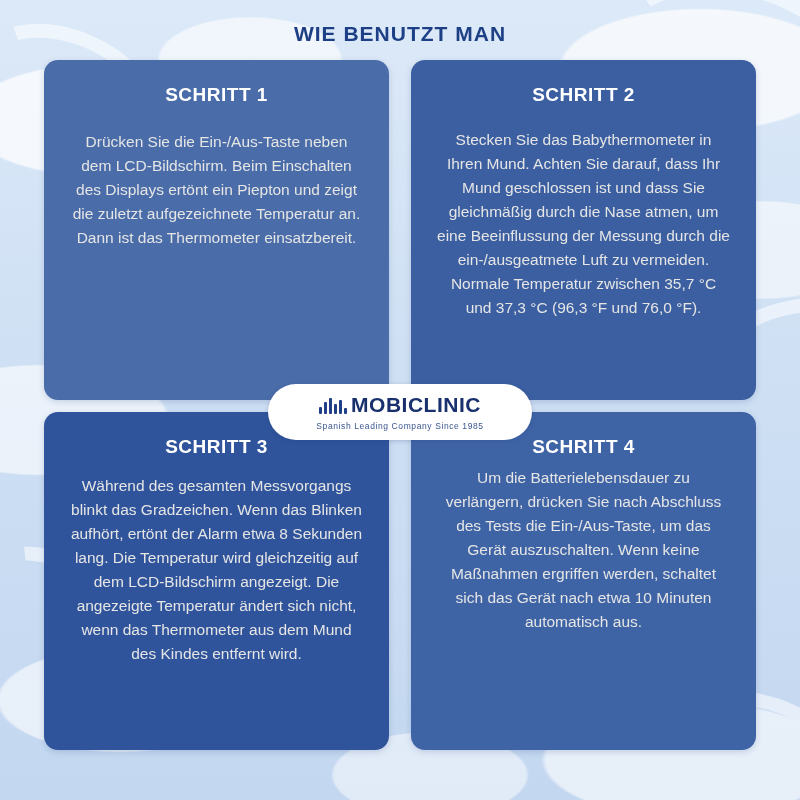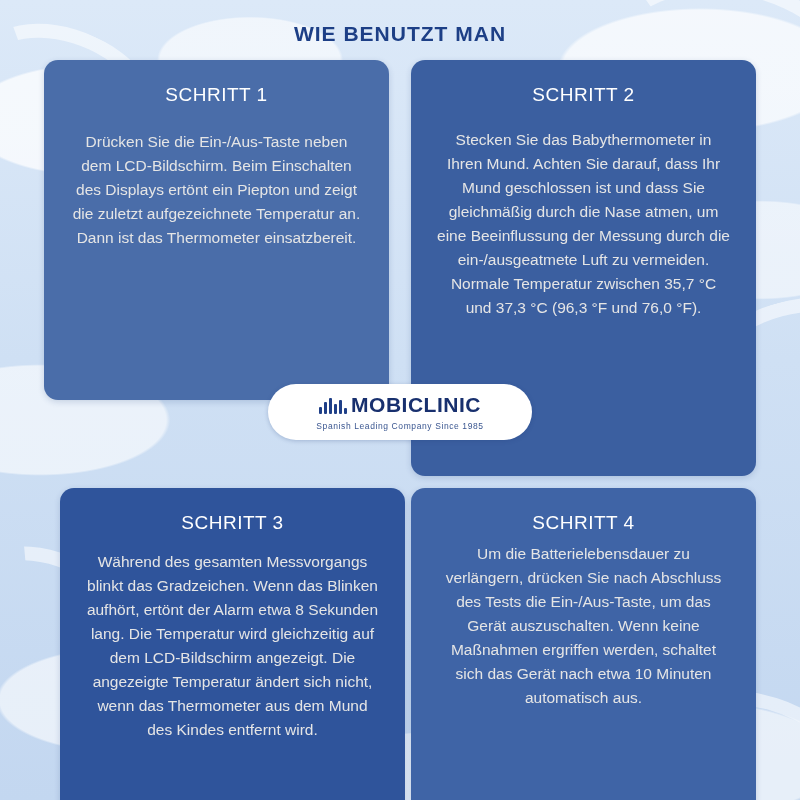--- a/index.html
+++ b/index.html
@@ -65,28 +65,28 @@
   .card {
     width: 345px;
     border-radius: 14px;
     box-sizing: border-box;
     padding: 24px 22px 20px 22px;
     color: #ffffff;
     margin-bottom: 12px;
     box-shadow: 0 2px 6px rgba(30,60,120,0.18);
   }
   .card-1 { background: #4a6da9; height: 340px; }
-  .card-2 { background: #3b5fa0; height: 416px; }
-  .card-3 { background: #2f549b; height: 338px; margin-left: 16px; }
+  .card-2 { background: #3b5fa0; height: 340px; }
+  .card-3 { background: #2f549b; height: 338px; }
   .card-4 { background: #3f64a6; height: 338px; }
 
   .card-title {
     text-align: center;
     font-size: 19px;
-    font-weight: normal;
+    font-weight: bold;
     letter-spacing: 0.5px;
     margin-bottom: 16px;
   }
   .card-1 .card-title { margin-bottom: 24px; }
   .card-2 .card-title { margin-bottom: 22px; }
   .card-3 .card-title { margin-bottom: 16px; }
   .card-4 .card-title { margin-bottom: 8px; }
 
   .card-body {
     text-align: center;

